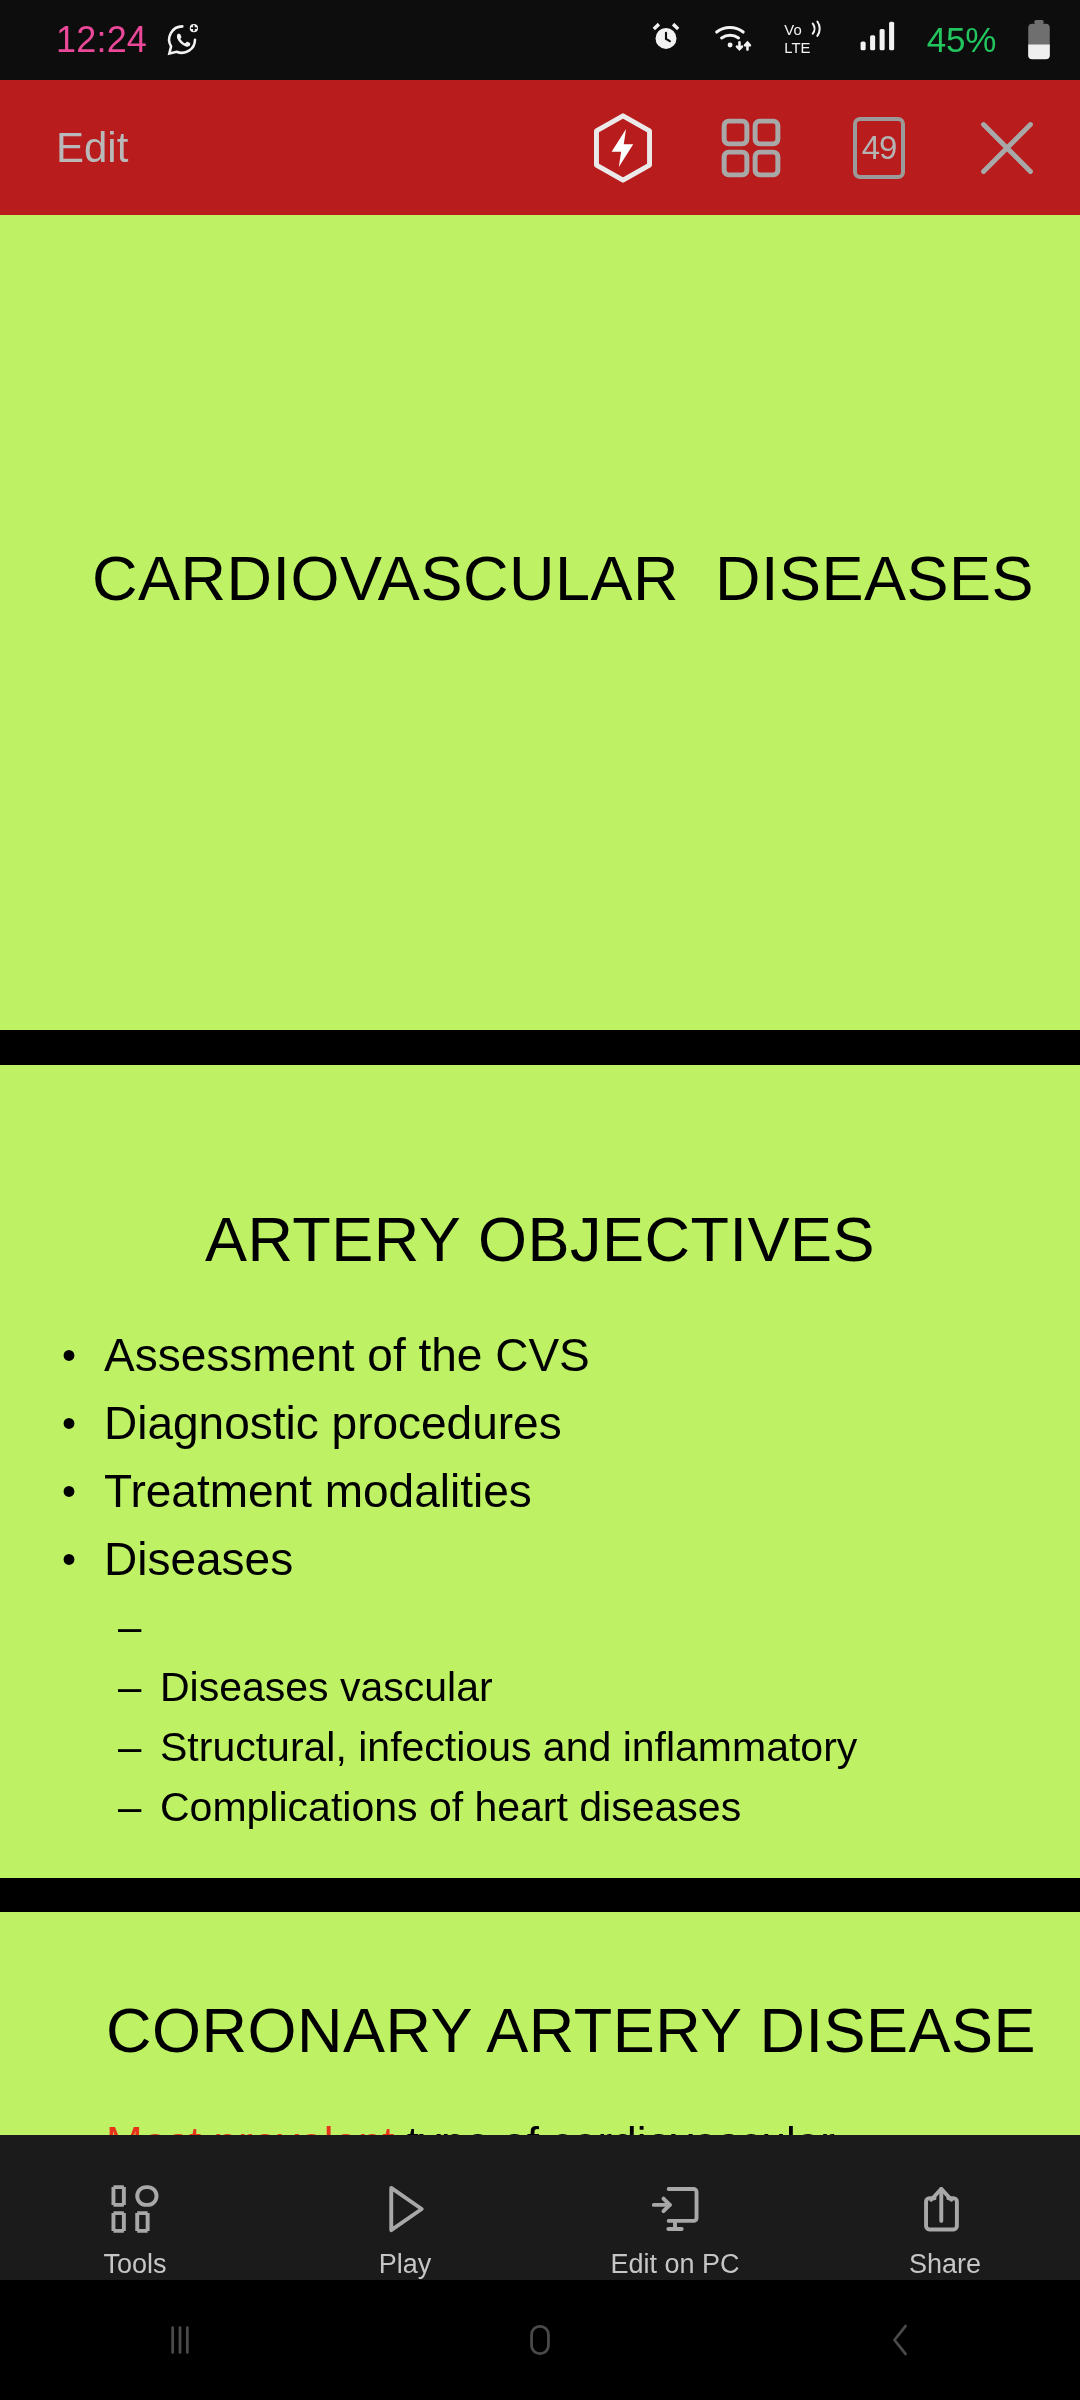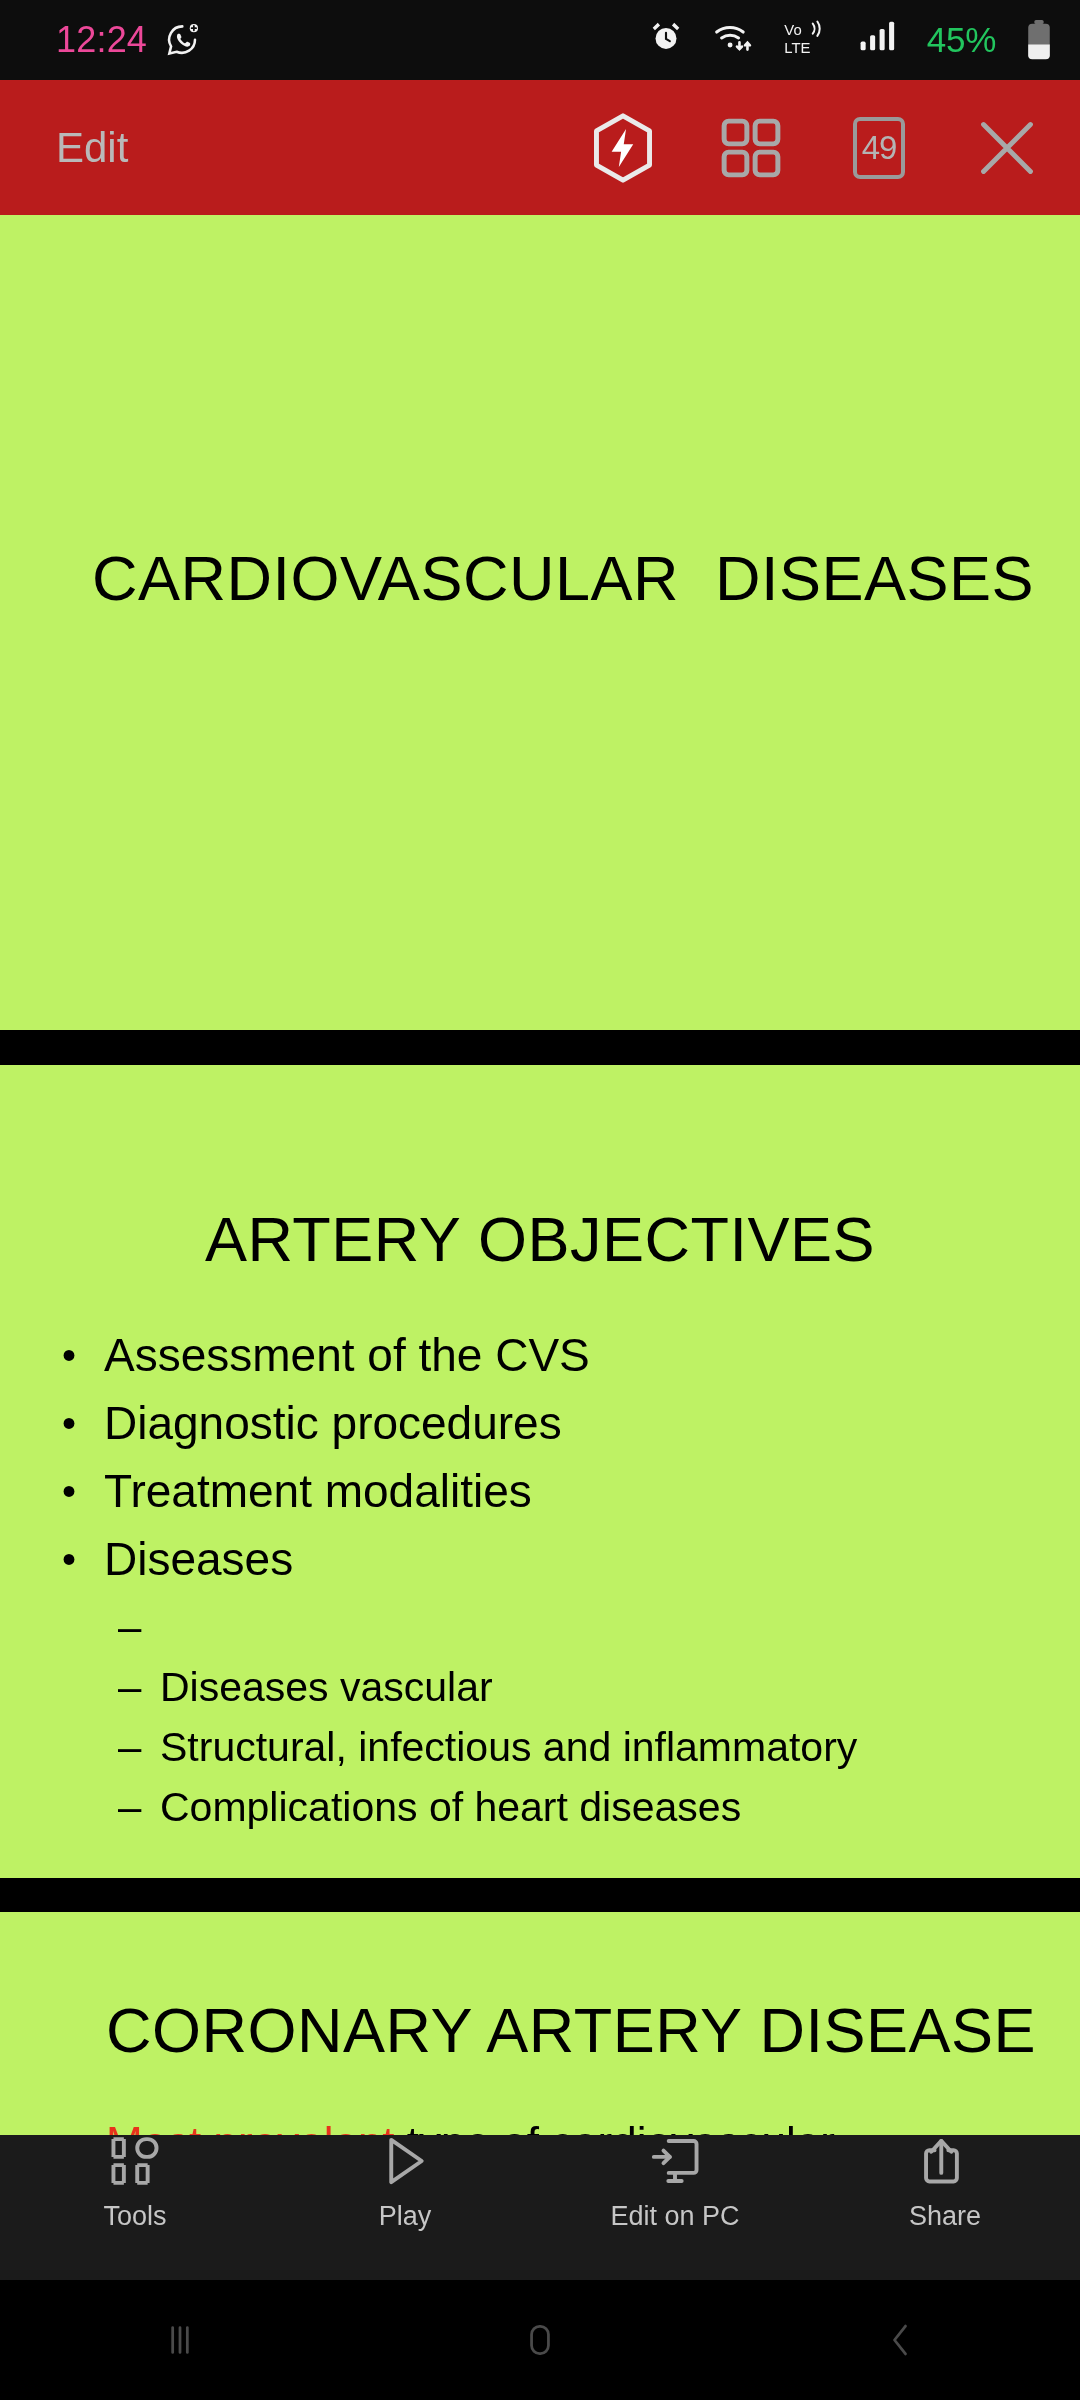--- a/index.html
+++ b/index.html
@@ -58,21 +58,21 @@
   .sub .b-mark{ font-size:42px; line-height:60px; }
   .sub .b-text{ font-size:41px; line-height:60px; }
   .sub{ padding-left:56px; }
 
   .red{ color:#e8331c; }
   .body-line{ color:#000; font-size:44px; line-height:58px; }
 
   
   .bottombar{
     position:absolute; top:2135px; left:0; width:1080px; height:145px;
-    background:#1b1b1b; display:flex; align-items:flex-start;
+    background:#1b1b1b; display:flex; align-items:flex-end;
   }
   .bb-item{ flex:1; display:flex; flex-direction:column; align-items:center; justify-content:center; gap:14px; }
   .bb-label{ color:#c6c6c6; font-size:27px; }
 
   
   .navbar{
     position:absolute; top:2280px; left:0; width:1080px; height:120px;
     background:#000; display:flex; align-items:center;
   }
   .nav-item{ flex:1; display:flex; align-items:center; justify-content:center; }

